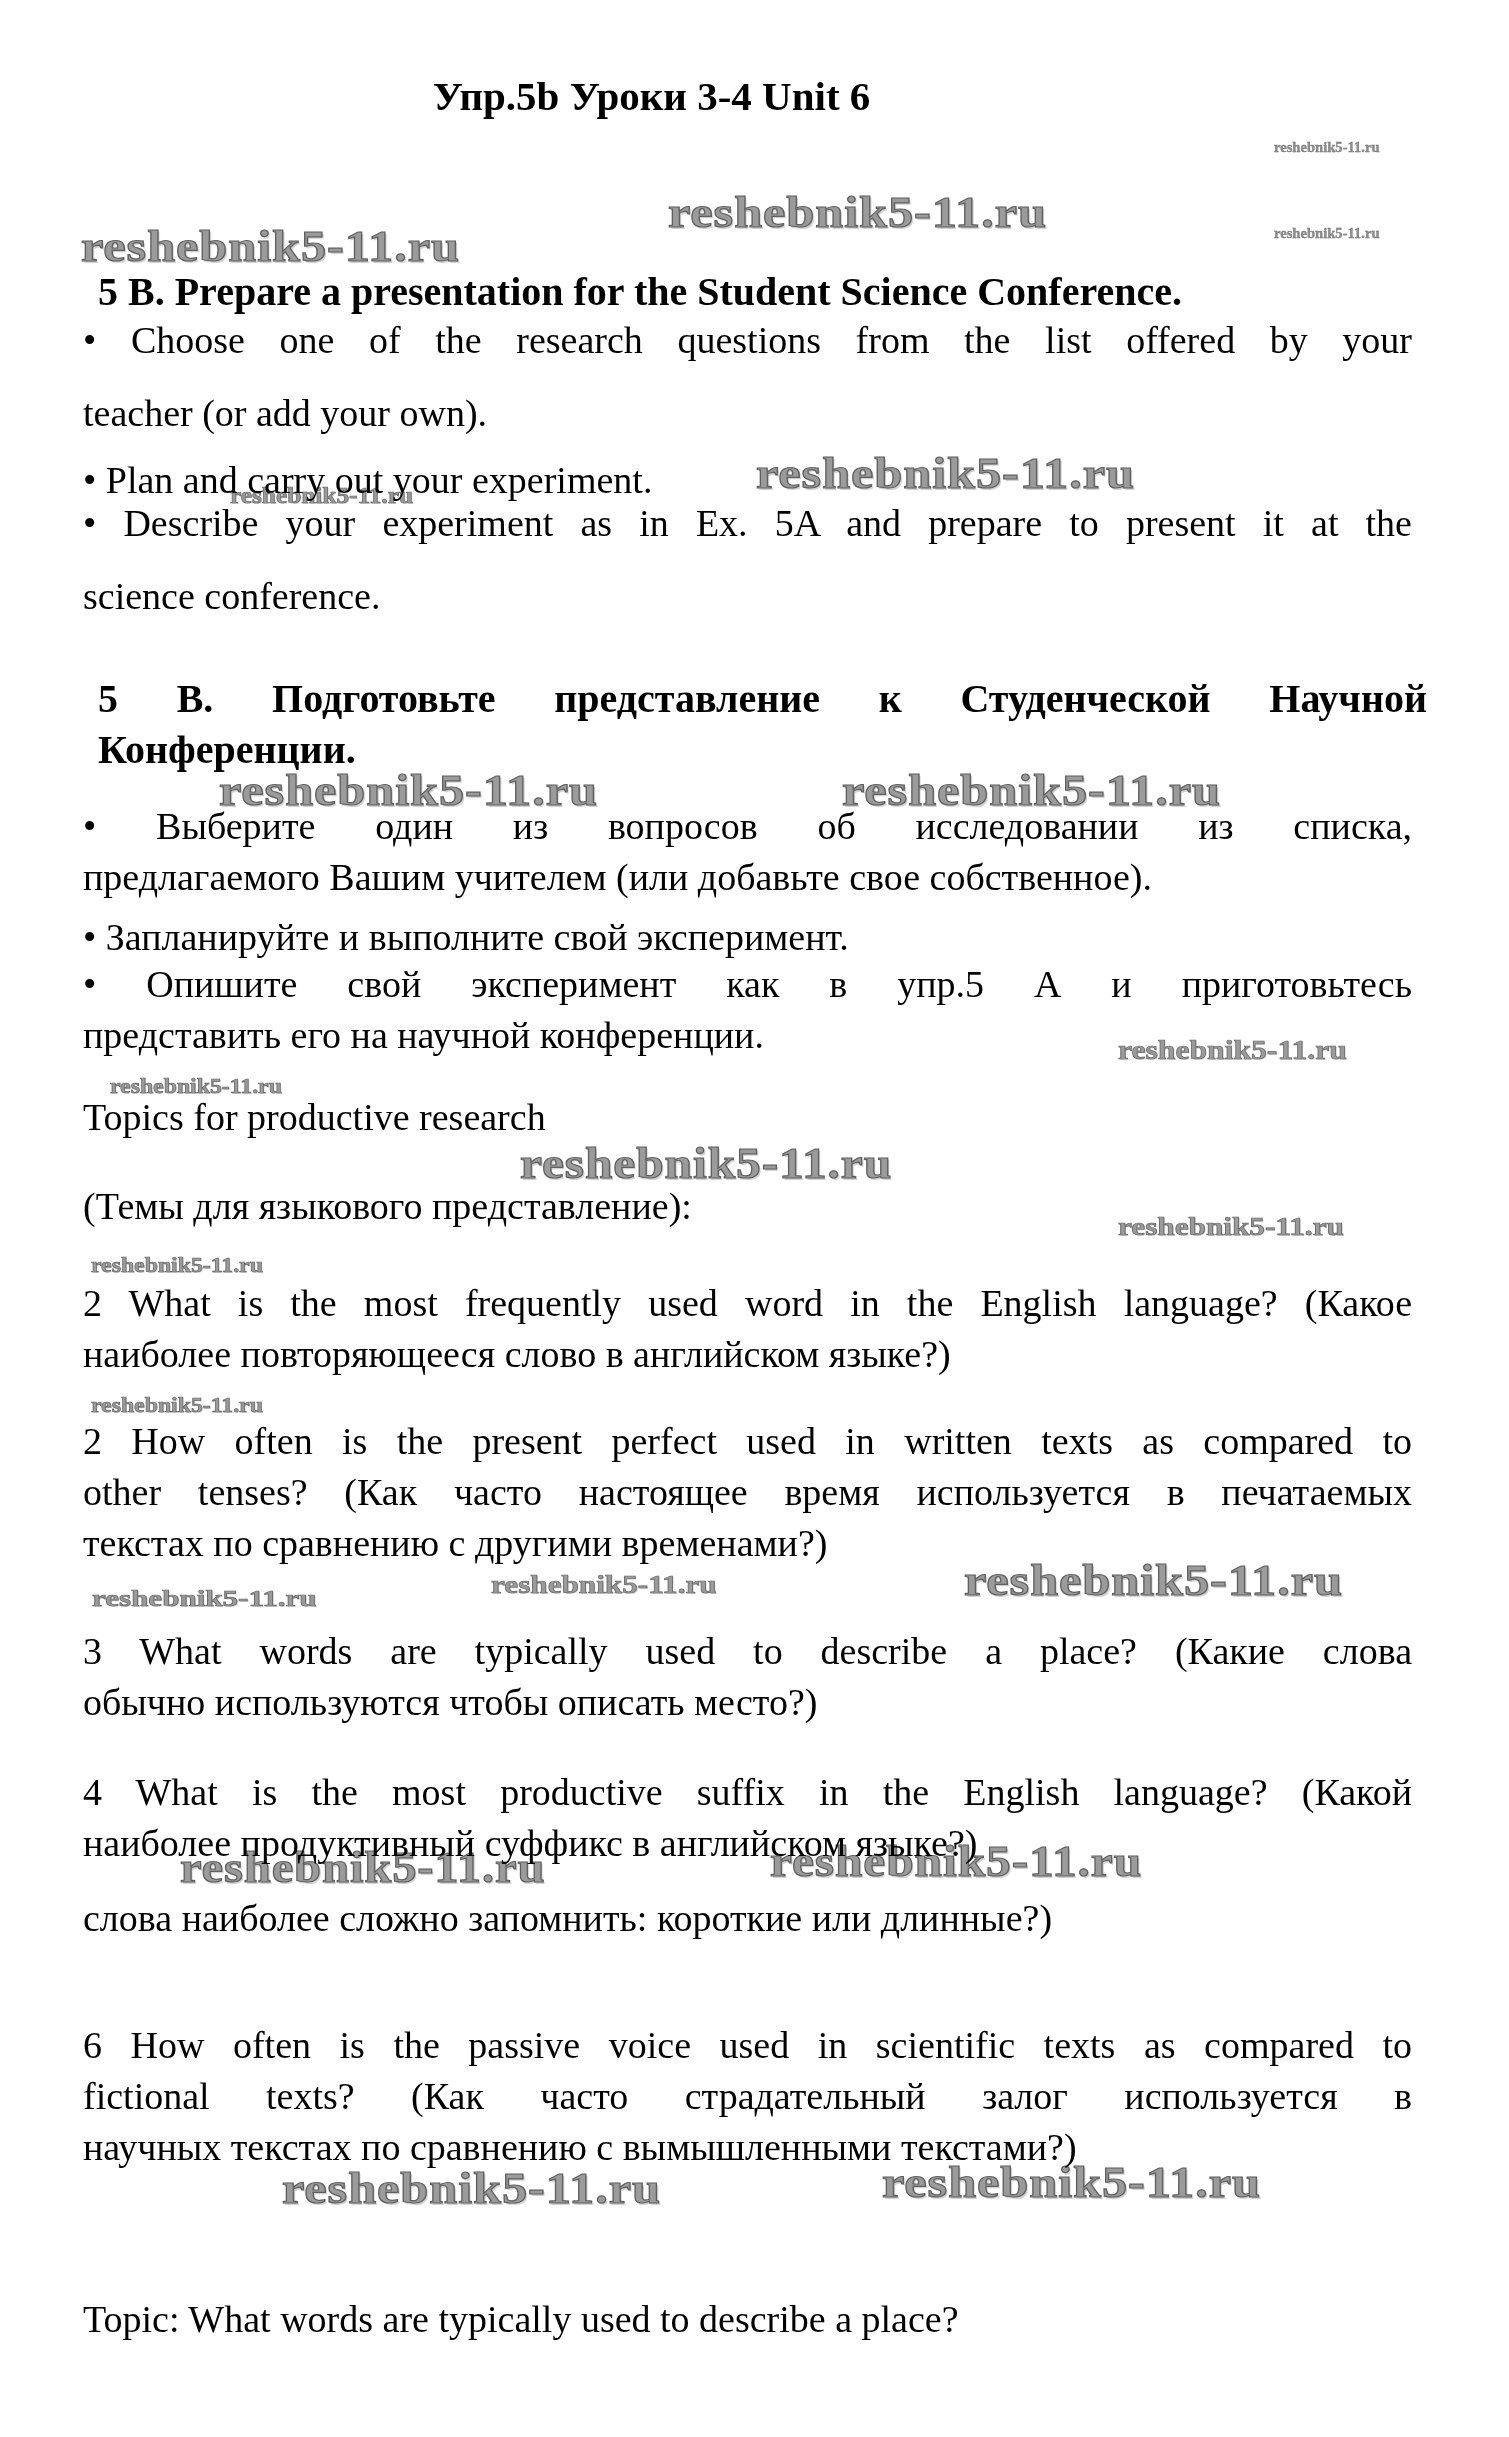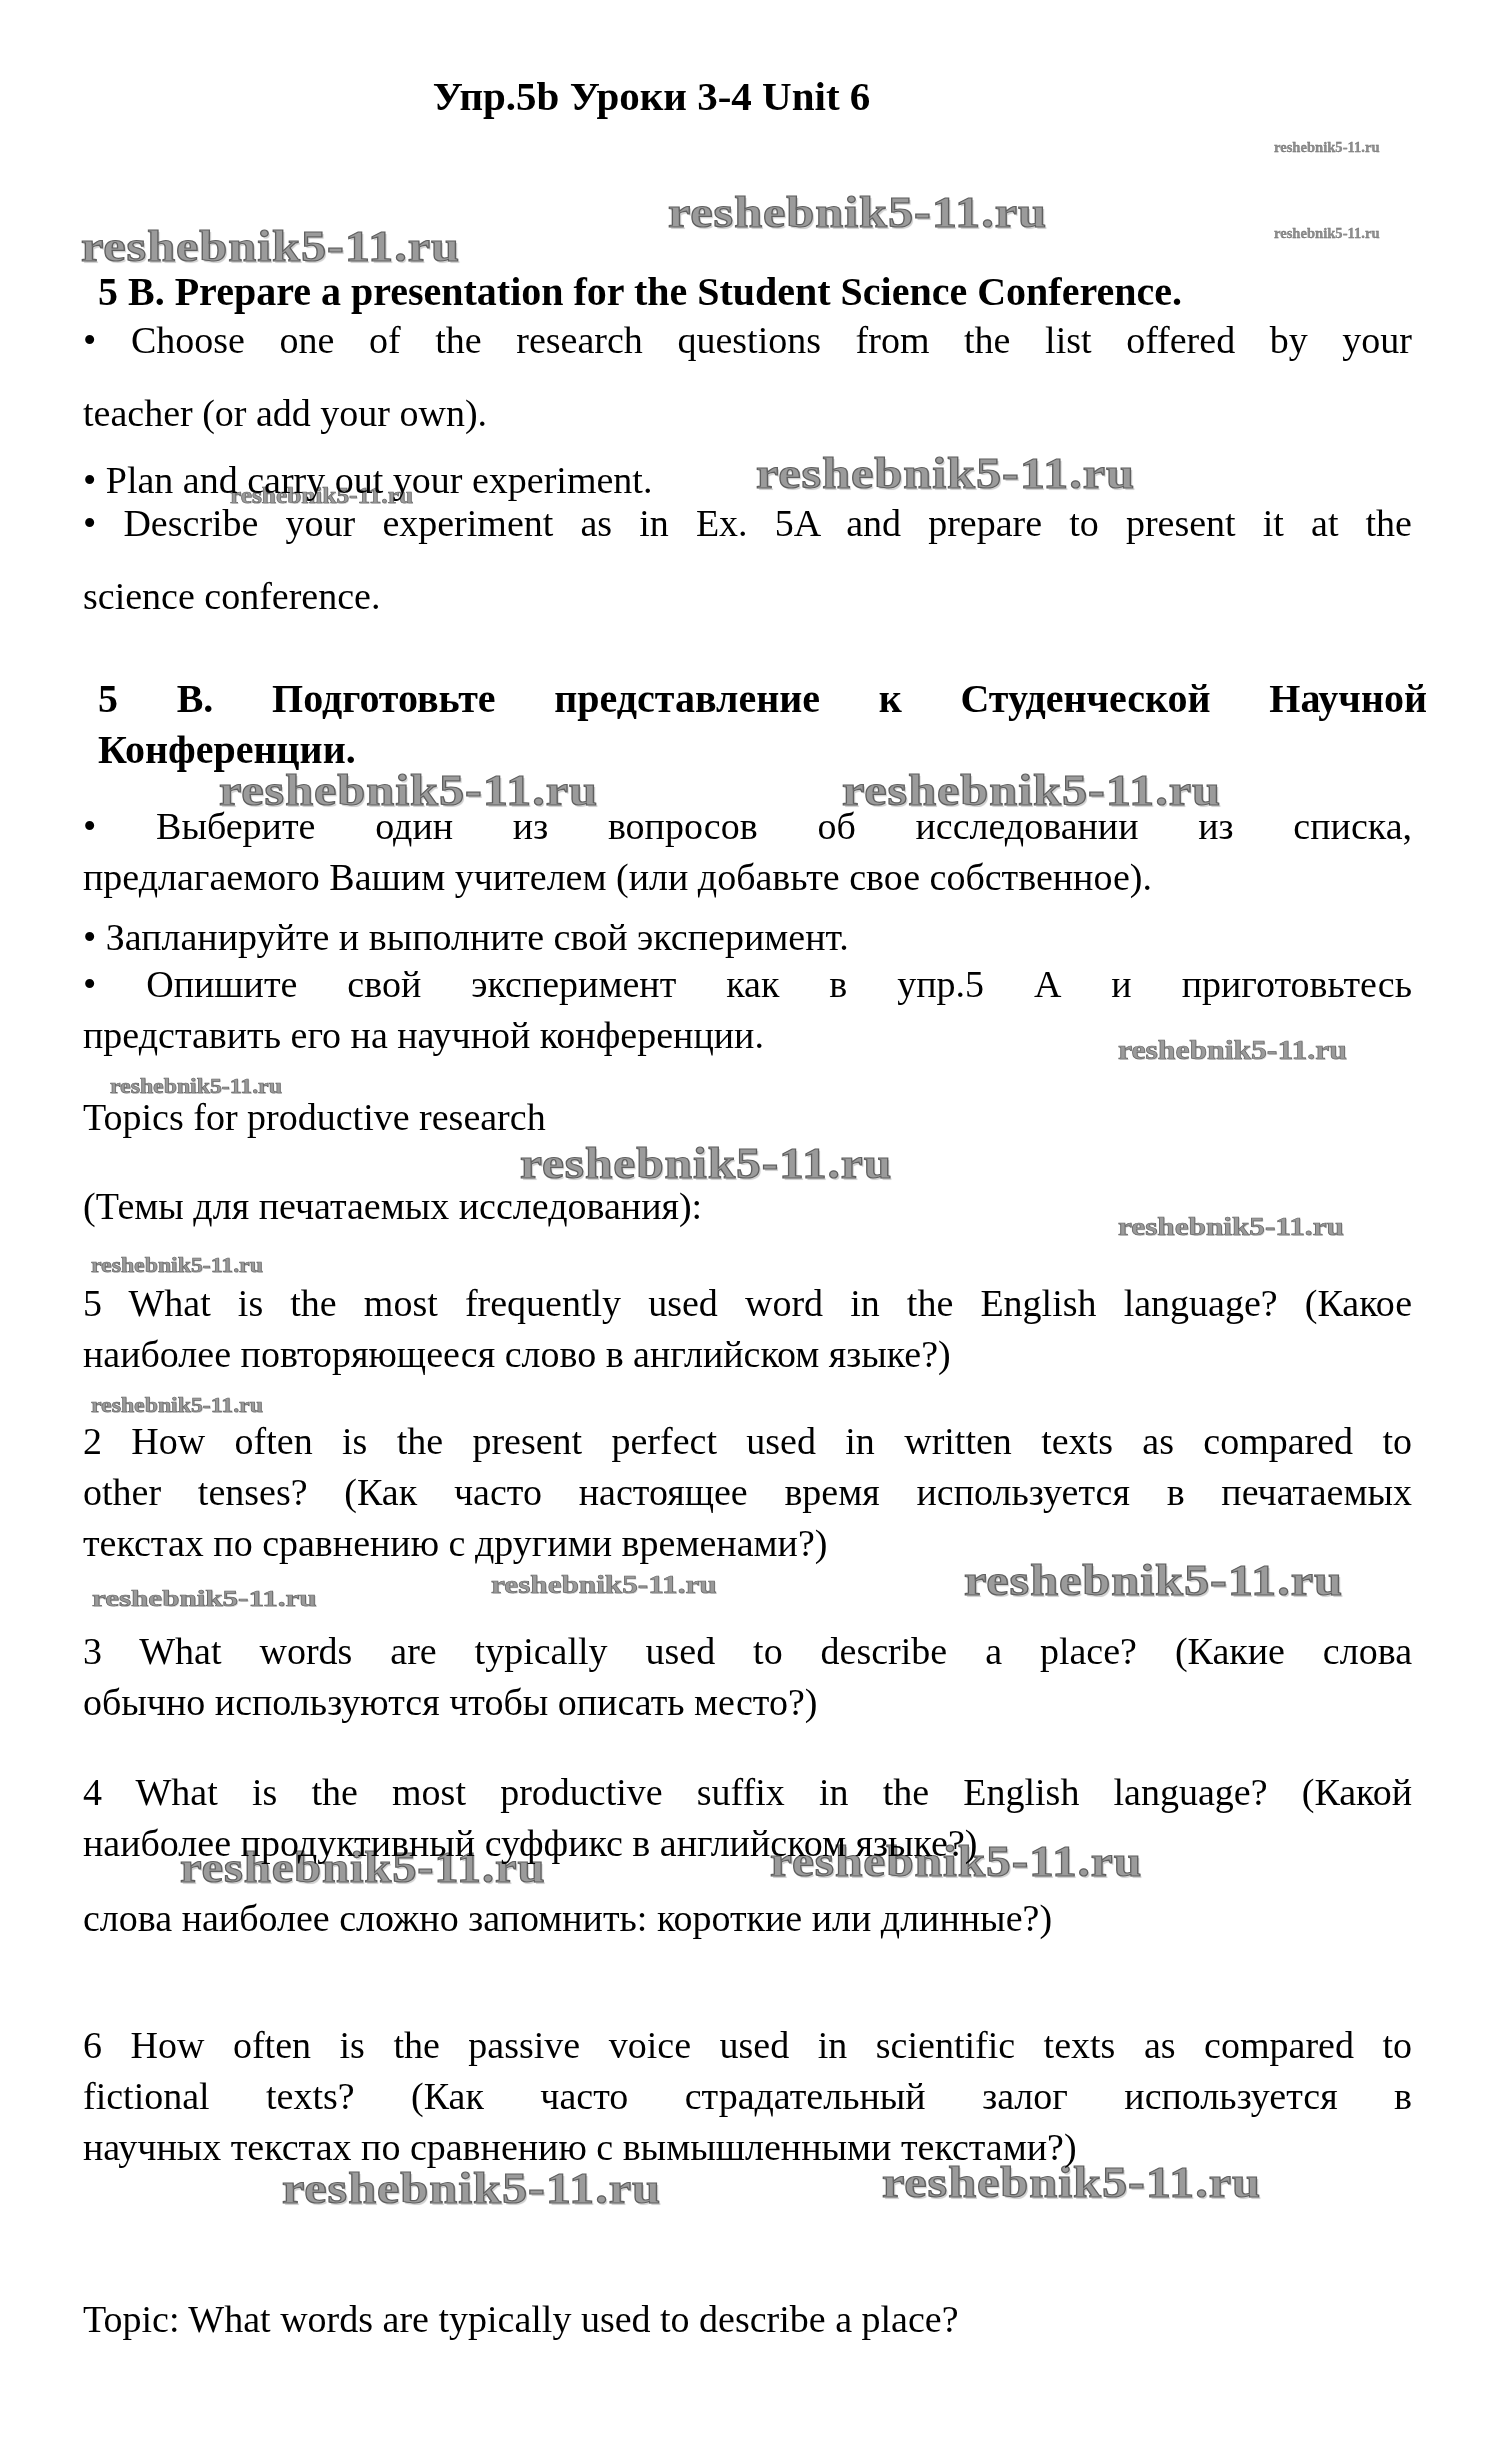--- a/index.html
+++ b/index.html
@@ -103,24 +103,24 @@
   <div class="par" style="top:912px">
     <div>• Запланируйте и выполните свой эксперимент.</div>
   </div>
 
   <div class="par" style="top:959px">
     <div class="j">• Опишите свой эксперимент как в упр.5 А и приготовьтесь</div>
     <div>представить его на научной конференции.</div>
   </div>
 
   <div class="par" style="top:1092px">Topics for productive research</div>
-  <div class="par" style="top:1181px">(Темы для печатаемых исследования):</div>
+  <div class="par" style="top:1181px">(Темы для языкового представление):</div>
 
   <div class="par" style="top:1278px">
-    <div class="j">5 What is the most frequently used word in the English language? (Какое</div>
+    <div class="j">2 What is the most frequently used word in the English language? (Какое</div>
     <div>наиболее повторяющееся слово в английском языке?)</div>
   </div>
 
   <div class="par" style="top:1416px">
     <div class="j">2 How often is the present perfect used in written texts as compared to</div>
     <div class="j">other tenses? (Как часто настоящее время используется в печатаемых</div>
     <div>текстах по сравнению с другими временами?)</div>
   </div>
 
   <div class="par" style="top:1626px">

